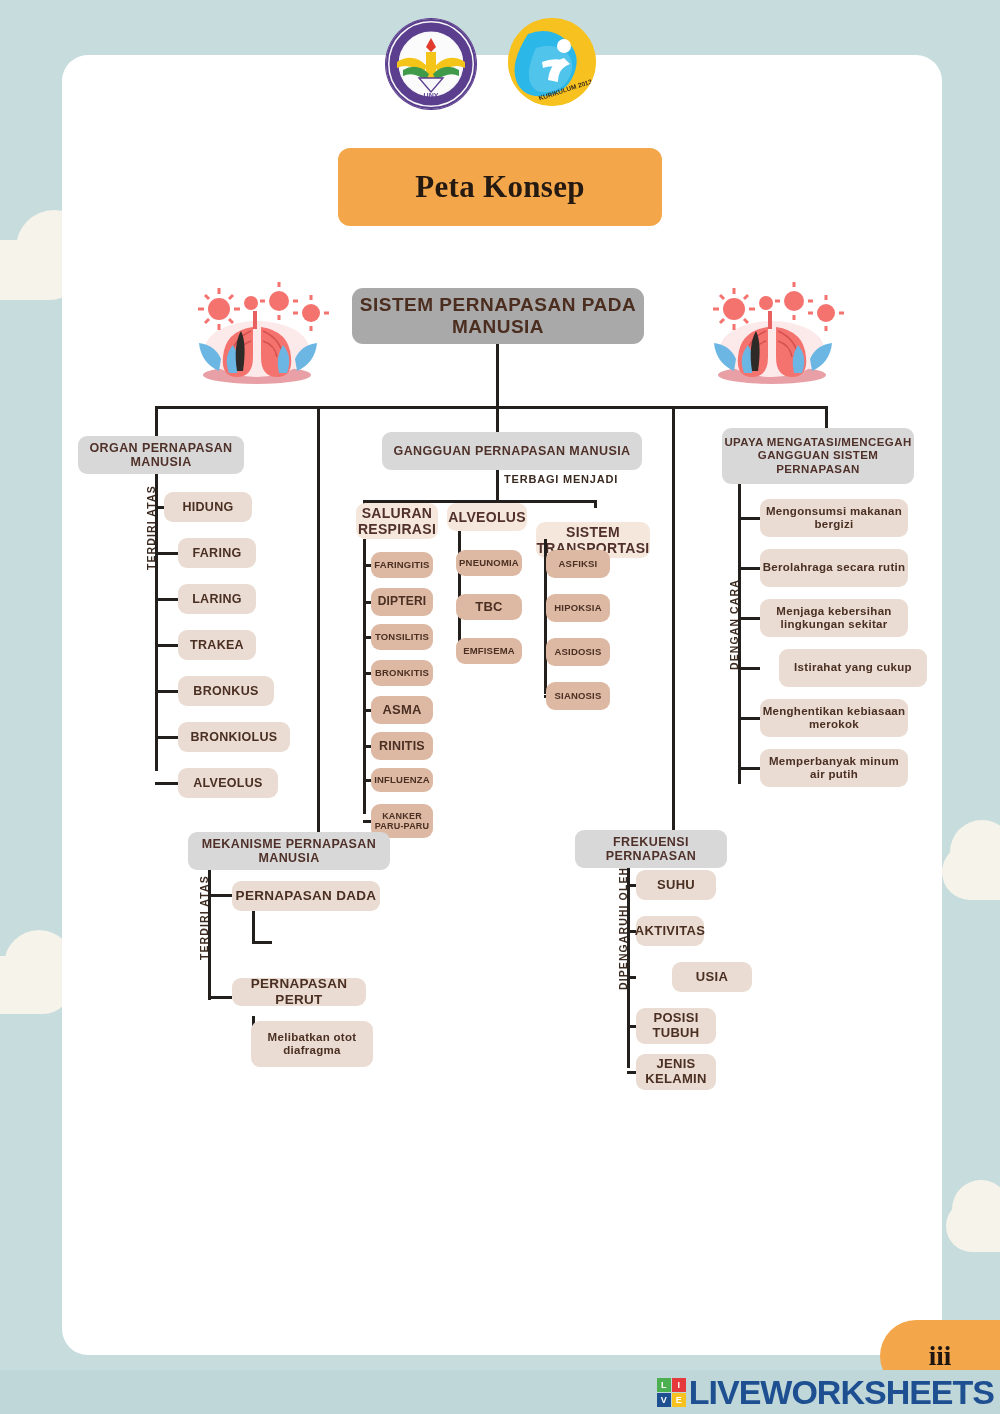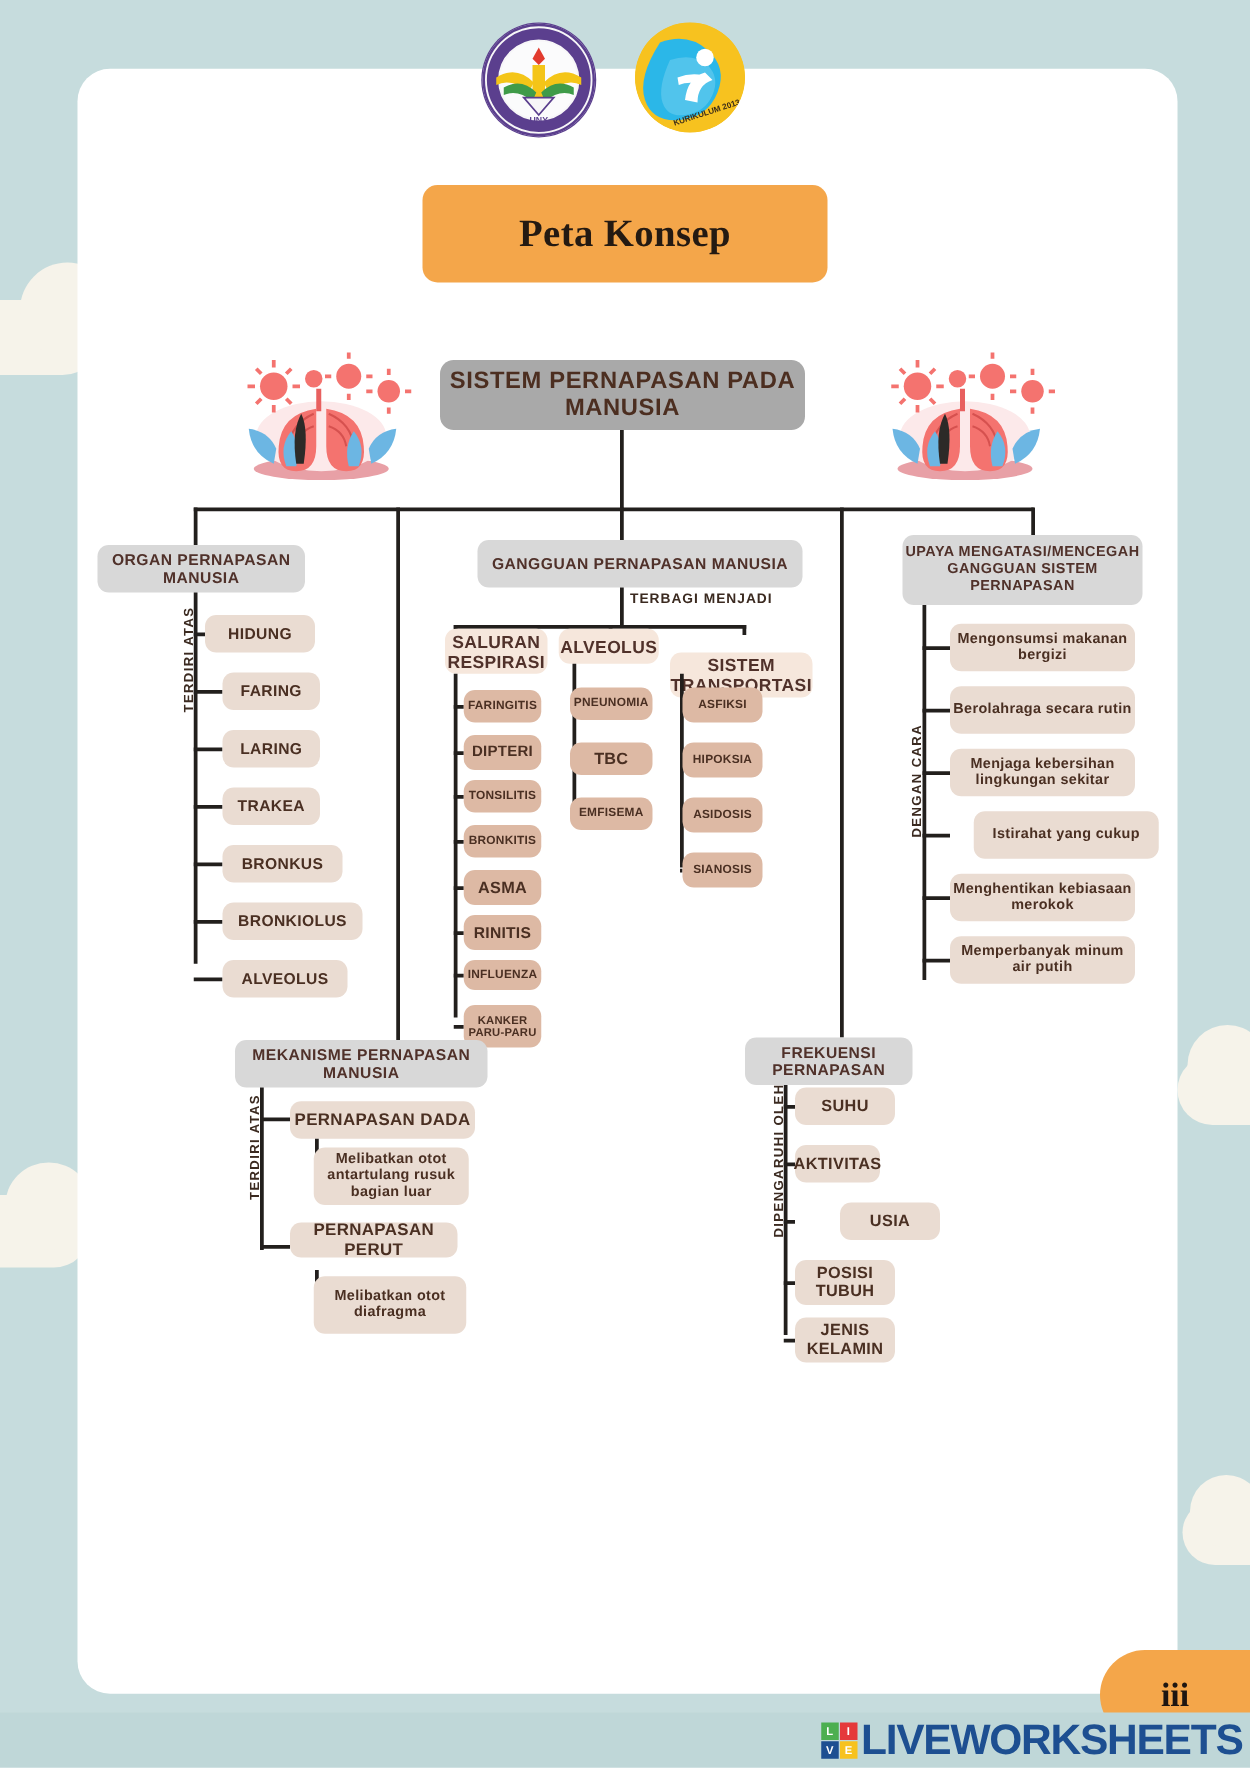--- a/index.html
+++ b/index.html
@@ -401,35 +401,32 @@
     </div>
     <div class="ln v" style="left:208px; top:870px; height:130px;"></div>
     <div class="vlabel" style="left:198px; top:960px;">TERDIRI ATAS</div>
 
     <div class="ln h" style="left:208px; top:894px; width:24px;"></div>
     <div class="node n-leaf" style="left:232px; top:881px; width:148px; height:30px; font-size:13.5px;">
       <span>PERNAPASAN DADA</span>
     </div>
     <div class="ln v" style="left:252px; top:911px; height:31px;"></div>
     <div class="ln h" style="left:252px; top:941px; width:20px;"></div>
-    <div class="node n-leaf" style="left:251px; top:918px; width:124px; height:46px; font-size:11.5px;">
-      <span>Melibatkan otot antartulang rusuk bagian luar</span>
-    </div>
 
     <div class="ln h" style="left:208px; top:996px; width:24px;"></div>
     <div class="node n-leaf" style="left:232px; top:978px; width:134px; height:28px; font-size:13.5px;">
       <span>PERNAPASAN PERUT</span>
     </div>
     <div class="ln v" style="left:252px; top:1016px; height:30px;"></div>
     <div class="ln h" style="left:252px; top:1045px; width:20px;"></div>
     <div class="node n-leaf" style="left:251px; top:1021px; width:122px; height:46px; font-size:11.5px;">
       <span>Melibatkan otot diafragma</span>
     </div>
 
-    <div class="node n-cat" style="left:596px; top:830px; width:134px; height:38px;">
+    <div class="node n-cat" style="left:575px; top:830px; width:152px; height:38px;">
       <span>FREKUENSI PERNAPASAN</span>
     </div>
     <div class="ln v" style="left:627px; top:868px; height:200px;"></div>
     <div class="vlabel" style="left:617px; top:990px;">DIPENGARUHI OLEH</div>
     <div id="frekuensi-items">
         <div class="ln h" style="left: 627px; top: 884px; width: 9px;"></div>
         <div class="node n-leaf" style="left: 636px; top: 870px; width: 80px; height: 30px; font-size: 13px;">
           <span>SUHU</span>
         </div>
         <div class="ln h" style="left: 627px; top: 930px; width: 9px;"></div>

